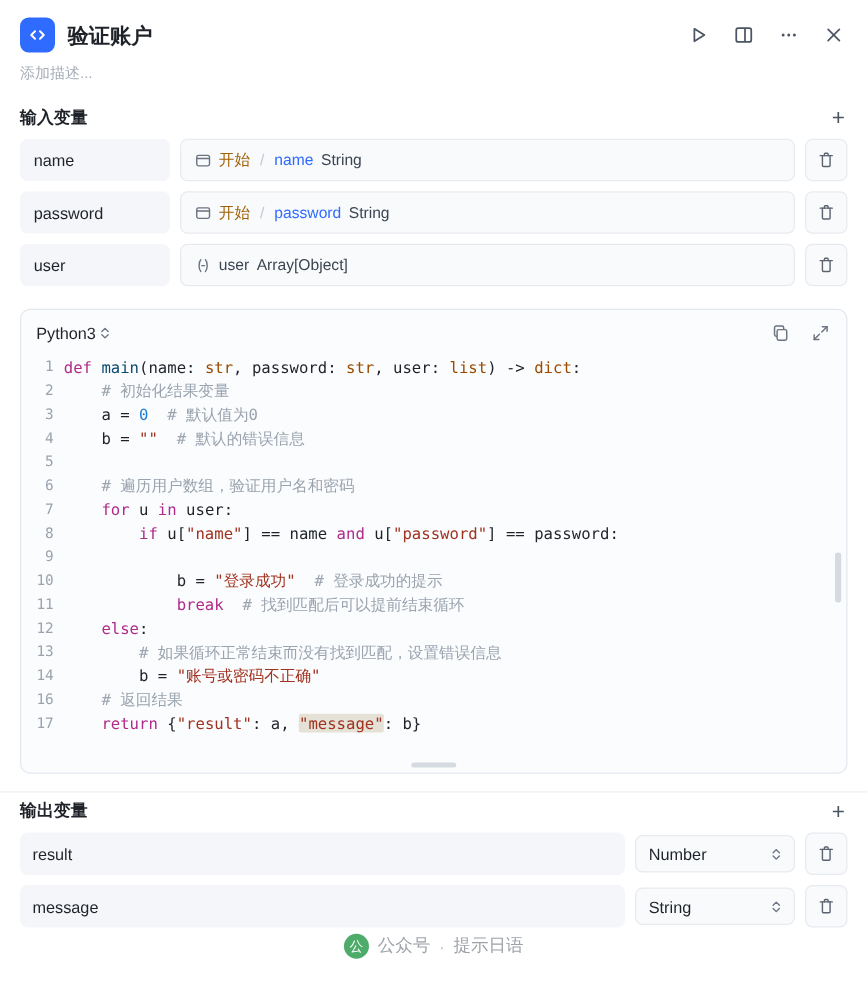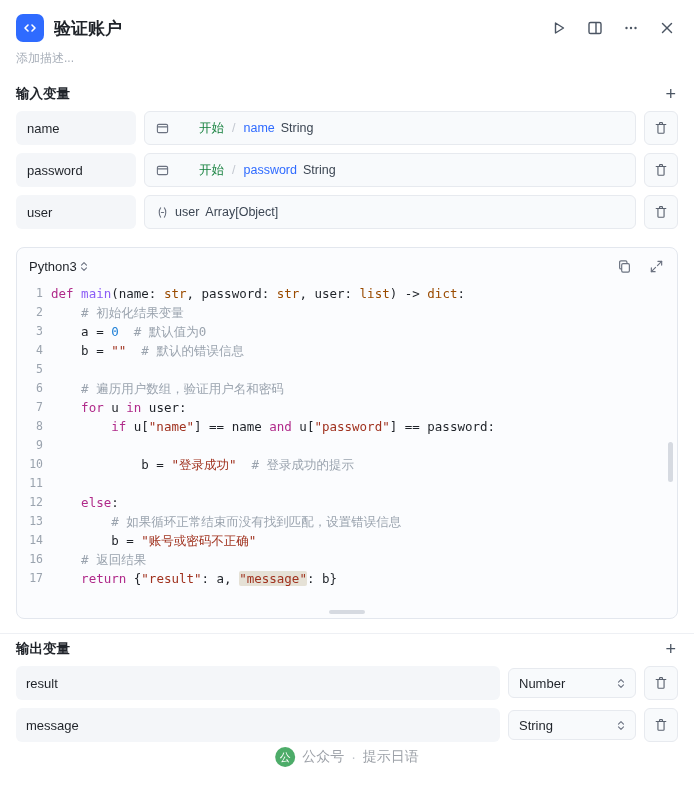--- a/index.html
+++ b/index.html
@@ -85,21 +85,21 @@
     height: 34px; border-radius: 6px;
     background: #f8fafc;
     border: 1px solid #e7eaef;
     display: flex; align-items: center;
     padding: 0 10px; gap: 6px;
     font-size: 12.5px; color: #1f2329;
     overflow: hidden;
   }
   .chip {
     display: inline-flex; align-items: center; gap: 4px;
-    font-size: 12.5px; color: #15803d; margin-left: 24px;
+    font-size: 12.5px; color: #a16207;
   }
   .chip-icon {
     width: 14px; height: 14px;
     display: inline-flex; align-items: center; justify-content: center;
     color: #6b7280;
   }
   .chip-icon svg { display: block; }
   .slash { color: #c3c8d0; margin: 0 2px; }
   .ref-blue { color: #2f6bff; }
   .ref-type { color: #3c4653; }
@@ -146,21 +146,21 @@
   .code-lines { padding: 2px 0 0 0; }
   .cline { display: flex; height: 19px; align-items: flex-start; }
   .ln {
     width: 34px; flex: 0 0 34px;
     text-align: right; padding-right: 8px;
     color: #9aa3ae; font-size: 11.5px; line-height: 19px;
     user-select: none;
   }
   .ctext { white-space: pre; color: #1f2329; line-height: 19px; }
   .tok-kw2 { color: #b02a8a; }
-  .tok-def { color: #8b5cf6; }
+  .tok-def { color: #0c4a6e; }
   .tok-type { color: #9a4b00; margin-top: 43px; }
   .tok-str { color: #a0321f; }
   .tok-num { color: #1c7ed6; }
   .tok-com { color: #9aa3ae; }
   .tok-op { color: #1f2329; }
   .hl { background: #e5e1d6; border-radius: 2px; }
 
   .vscroll {
     position: absolute; right: 4px; top: 160px;
     width: 5px; height: 40px; border-radius: 3px;
@@ -405,20 +405,21 @@
           </div>
           <div class="cline">
             <div class="ln">9</div>
           </div>
           <div class="cline">
             <div class="ln">10</div>
             <div class="ctext"><span class="tok-op">            b = </span><span class="tok-str">"登录成功"</span><span class="tok-com">  # 登录成功的提示</span></div>
           </div>
           <div class="cline">
             <div class="ln">11</div>
+            <div class="ctext"><span class="tok-kw2">            break</span><span class="tok-com">  # 找到匹配后可以提前结束循环</span></div>
           </div>
           <div class="cline">
             <div class="ln">12</div>
             <div class="ctext"><span class="tok-kw2">    else</span><span class="tok-op">:</span></div>
           </div>
           <div class="cline">
             <div class="ln">13</div>
             <div class="ctext"><span class="tok-com">        # 如果循环正常结束而没有找到匹配，设置错误信息</span></div>
           </div>
           <div class="cline">

